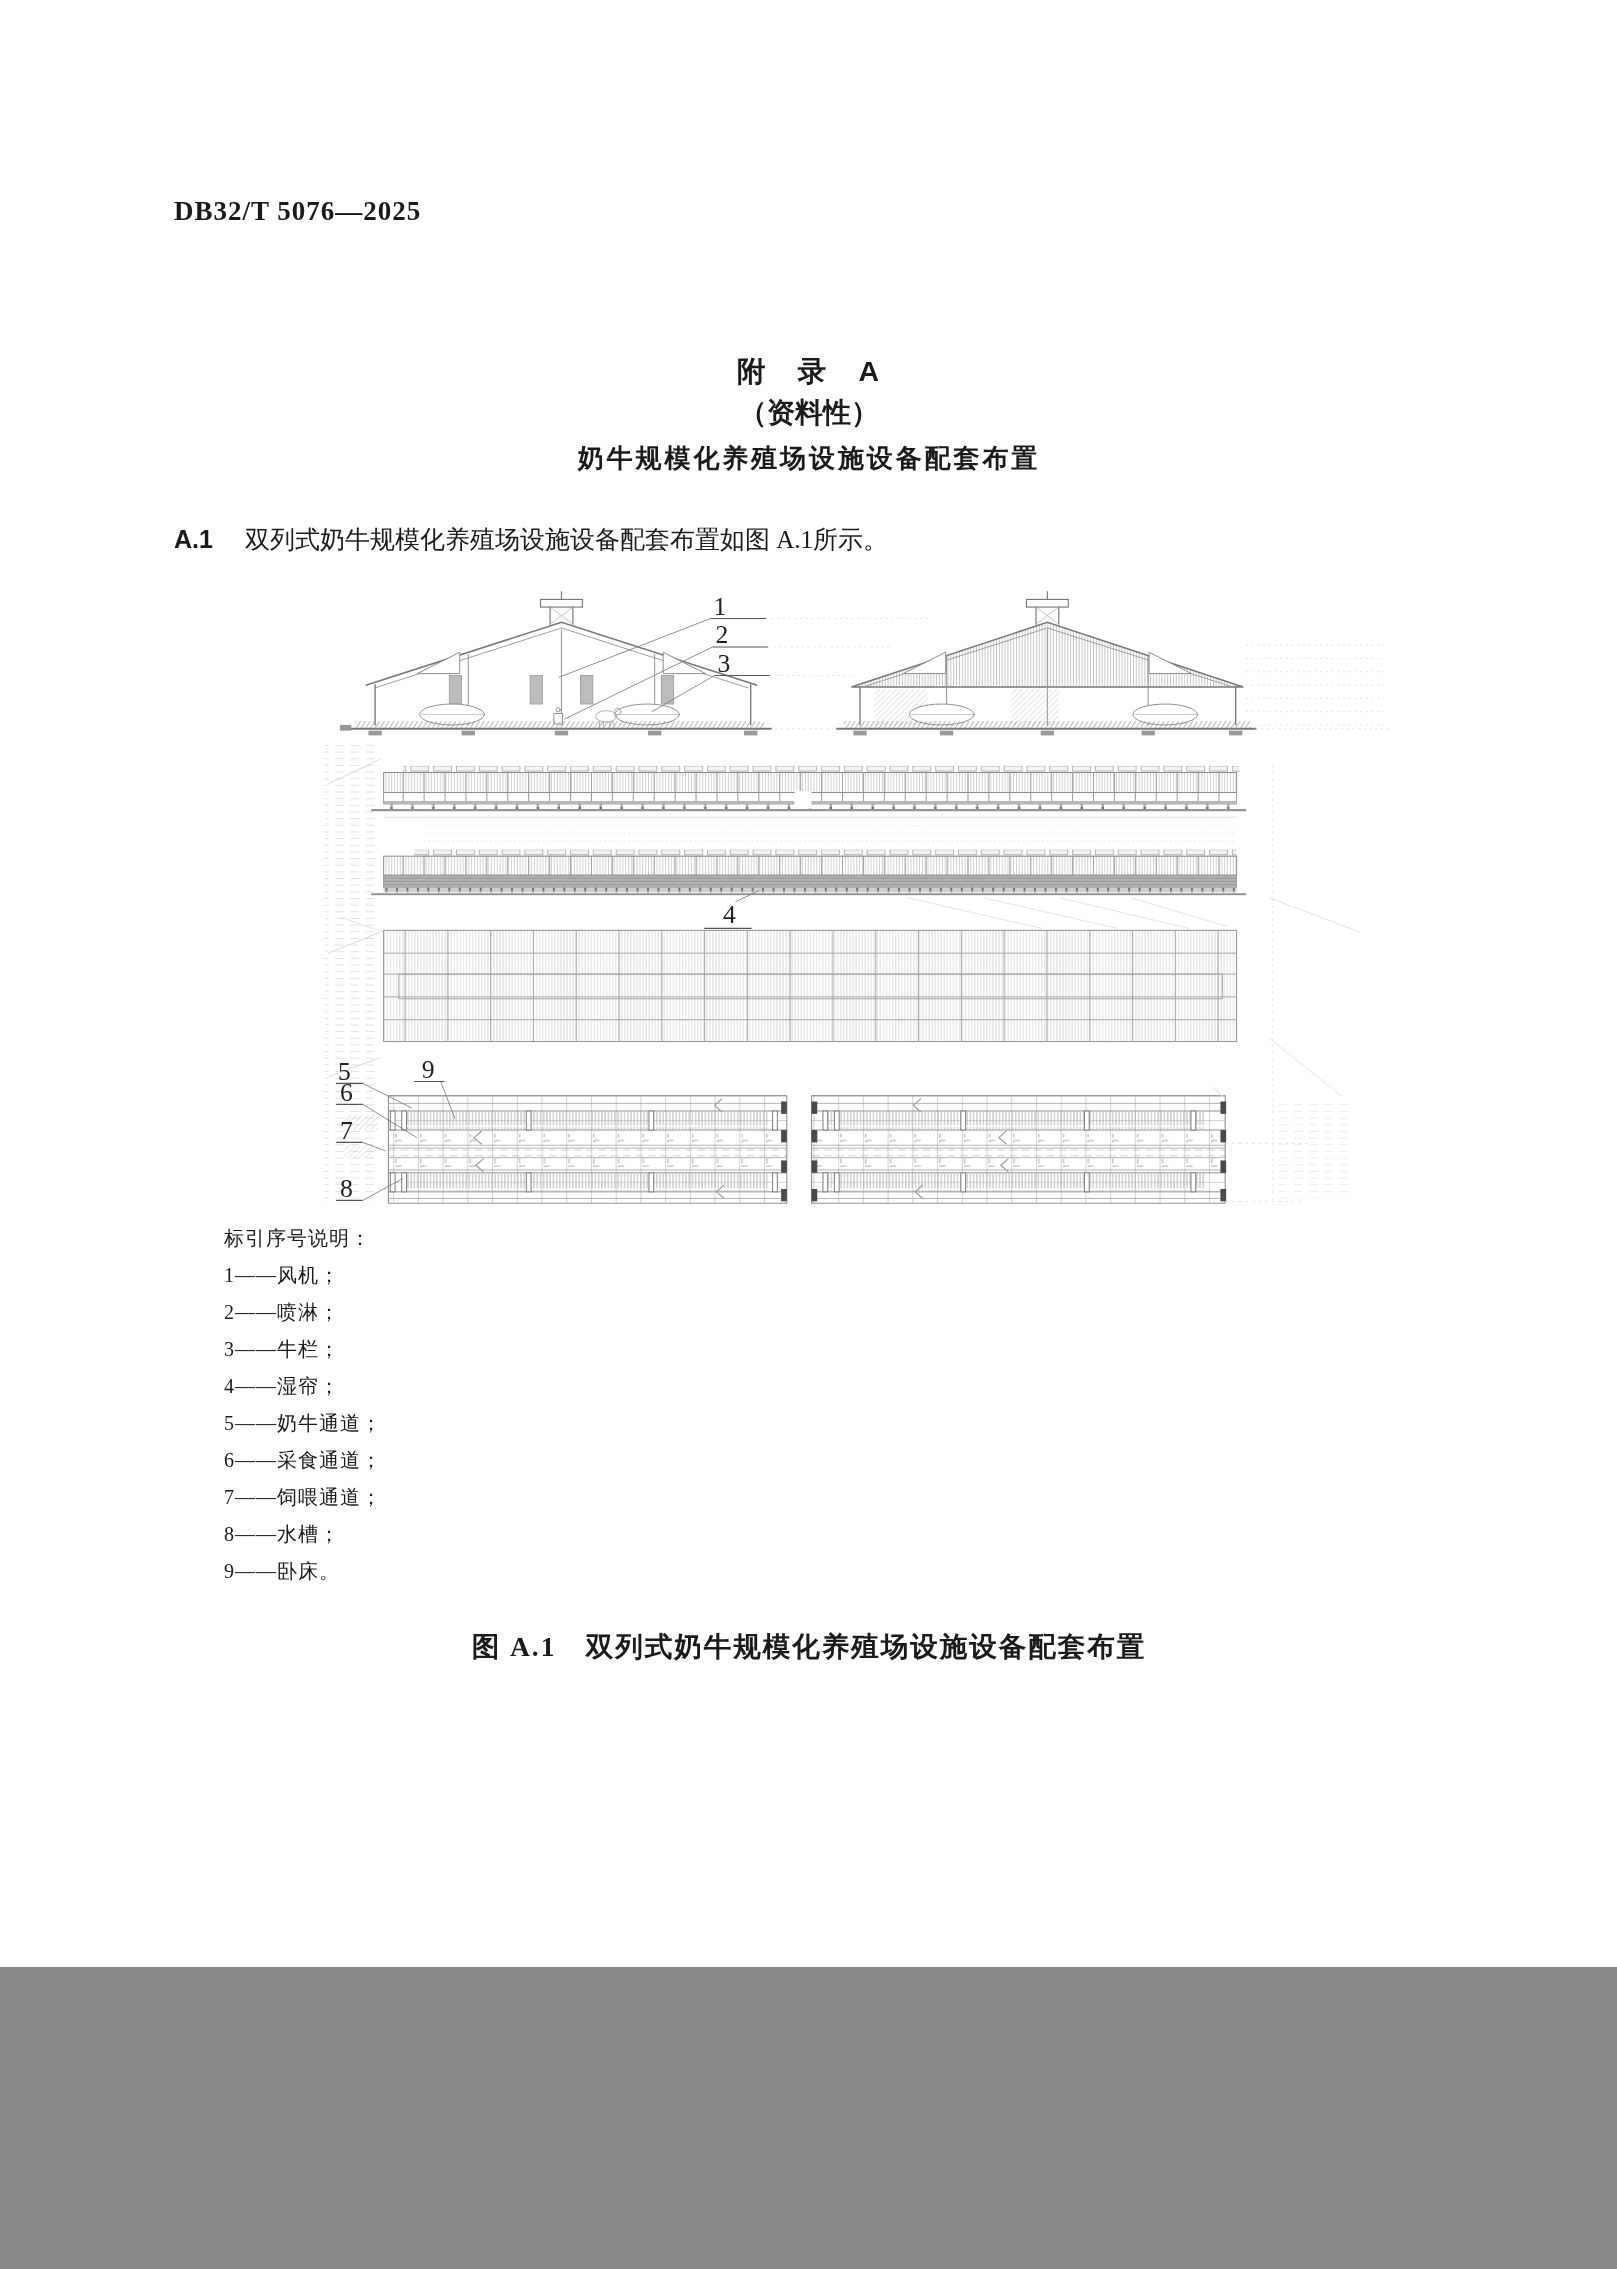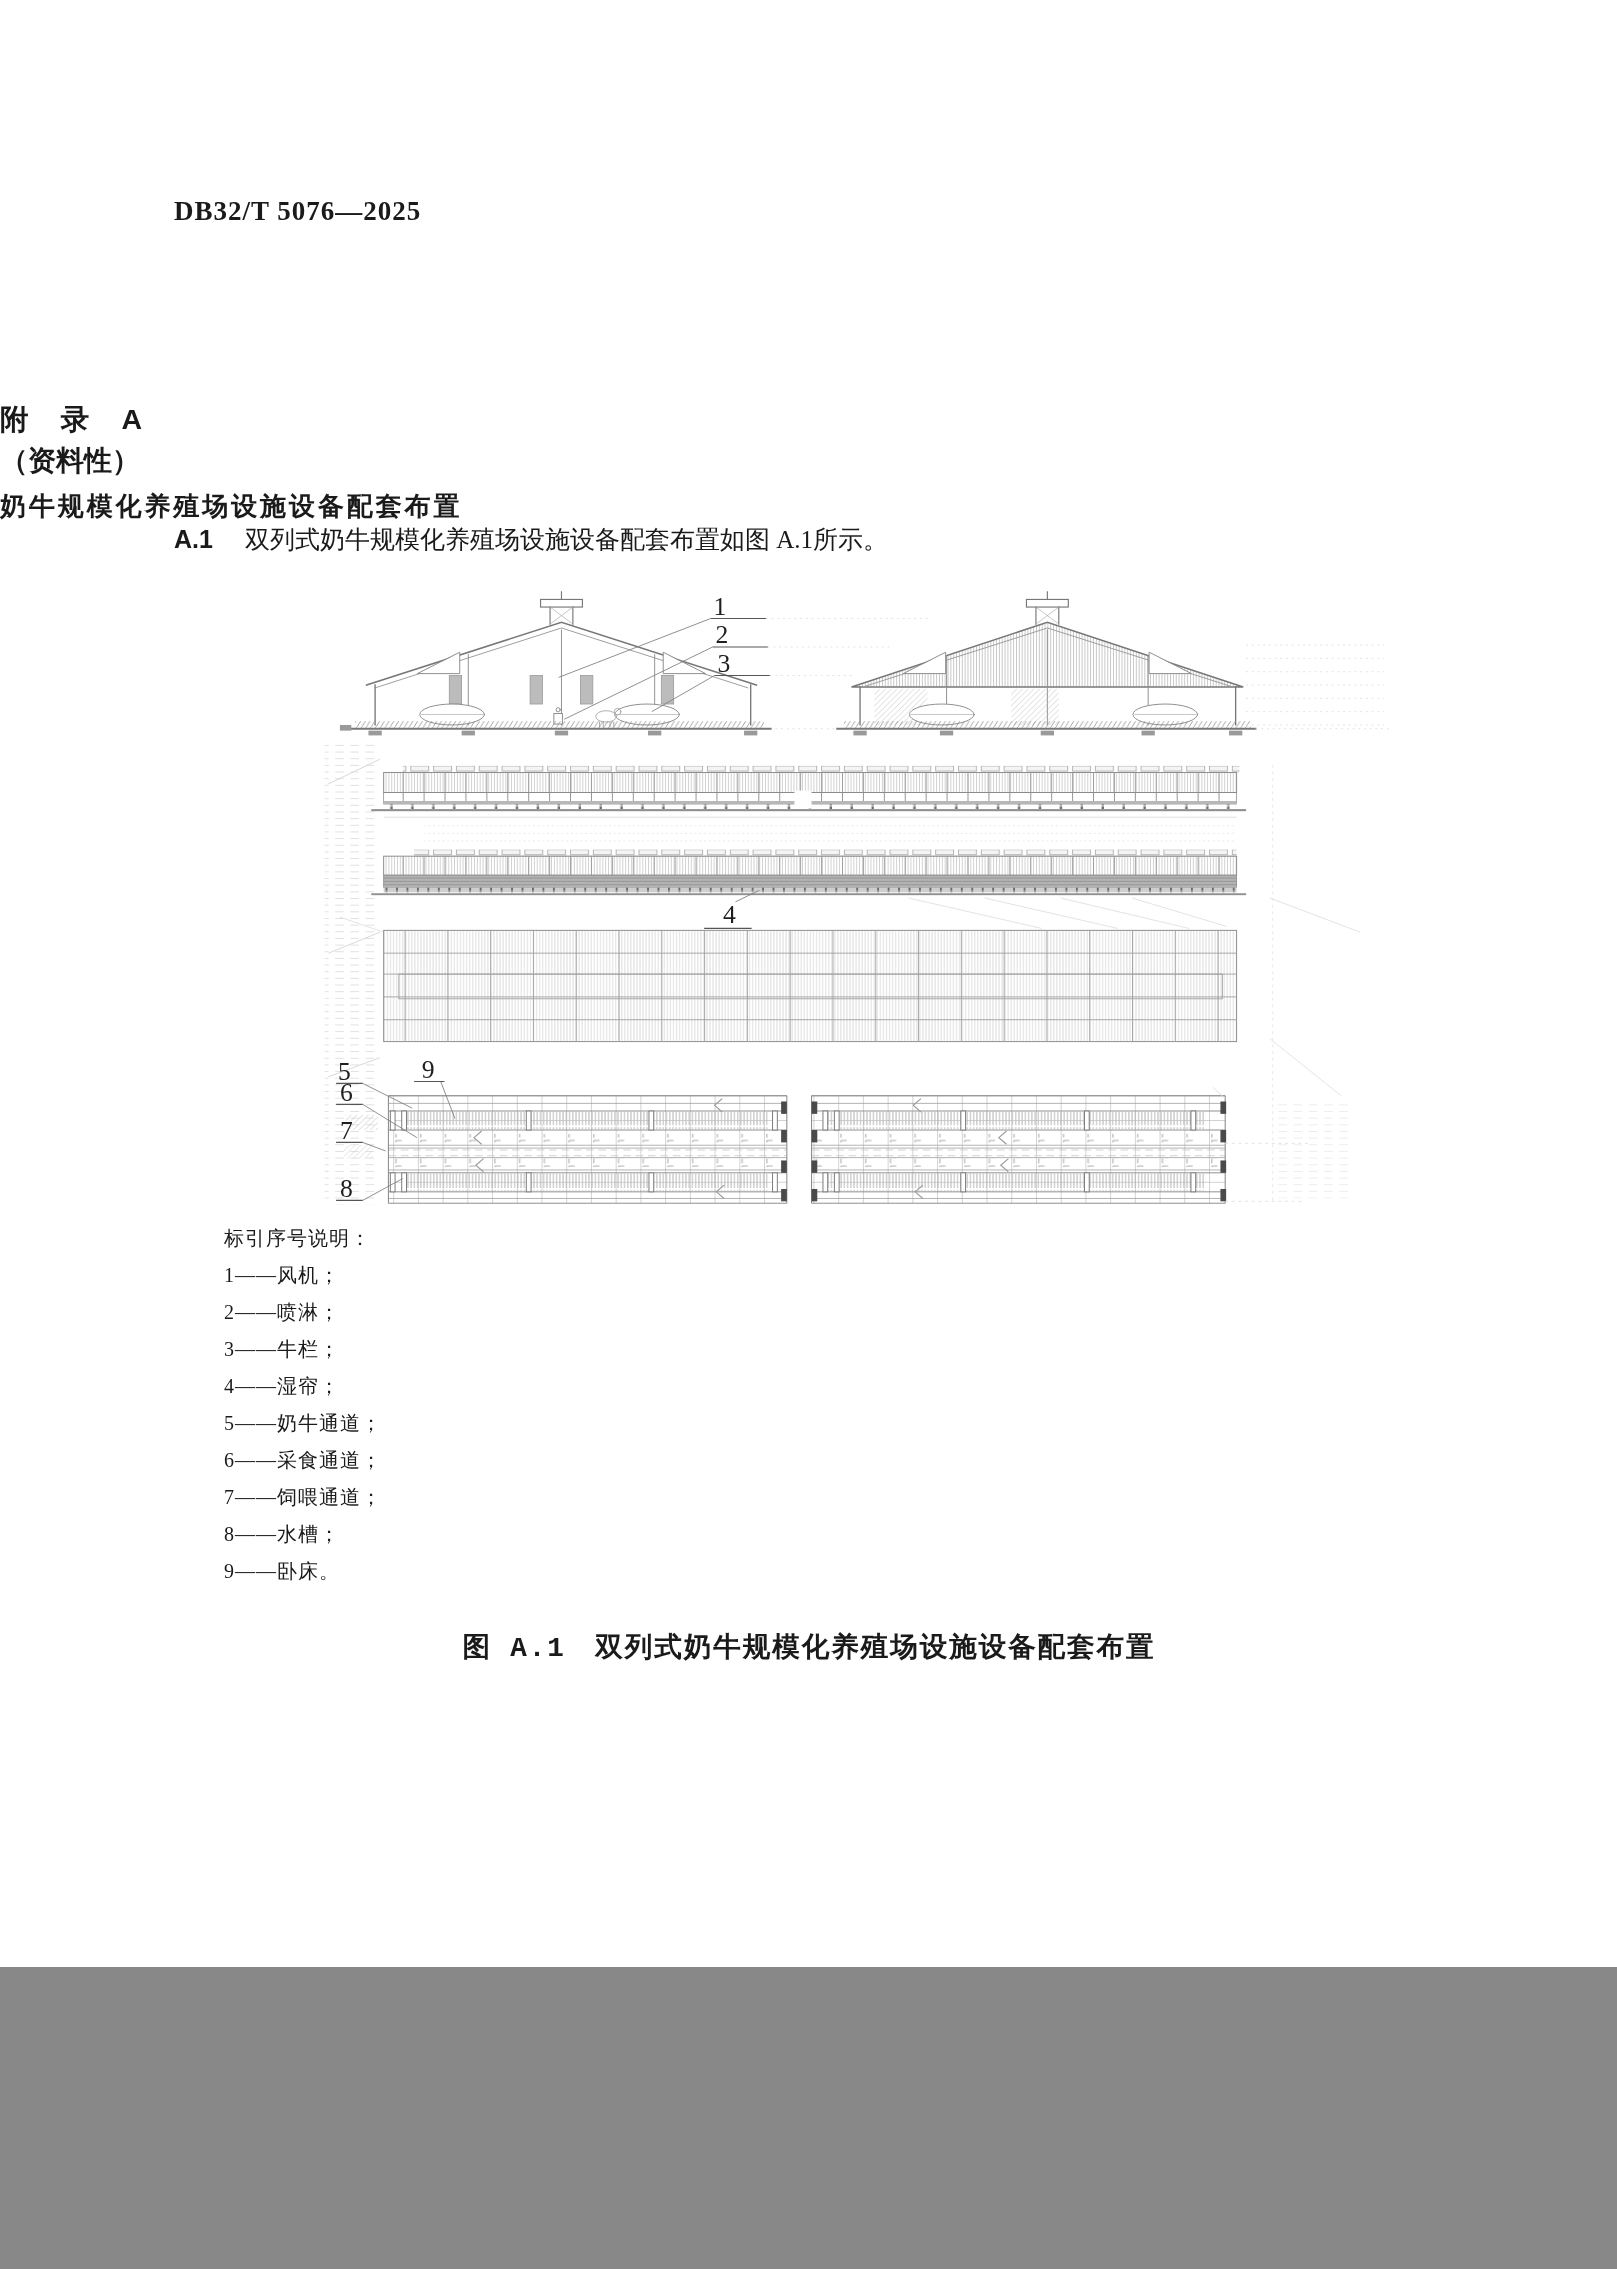--- a/index.html
+++ b/index.html
@@ -12,44 +12,43 @@
     color:#1a1a1a;
     overflow:hidden;
   }
   .abs{position:absolute;}
   .doc-code{
     left:174px;top:196px;
     font-size:27px;font-weight:bold;letter-spacing:1px;
     font-family:"Liberation Serif","DejaVu Serif",serif;
   }
   .appendix-block{
-    left:0;top:354px;width:1618px;text-align:left;
+    left:0;top:354px;width:1618px;text-align:center;
     font-family:"Liberation Sans","DejaVu Sans",sans-serif;
-    margin-top:48px;
   }
   .appendix-label{font-size:28.5px;font-weight:bold;line-height:34px;letter-spacing:1.9px;}
   .appendix-class{font-size:28px;font-weight:600;line-height:32px;margin-top:8.6px;}
   .appendix-title{font-size:26px;font-weight:bold;line-height:36px;margin-top:11.4px;letter-spacing:2.9px;}
   .section-para{
     left:174px;top:523px;width:1274px;
     font-size:25px;line-height:32px;
   }
   .sec-num{
     font-family:"Liberation Sans","DejaVu Sans",sans-serif;
     font-weight:bold;margin-right:32px;font-size:25px;
   }
   .figure-wrap{left:319px;top:582px;width:1084px;height:652px;}
   .legend{
     left:224px;top:1220px;
     font-size:20px;line-height:37px;
     letter-spacing:1px;
   }
   .caption{
     left:0;top:1628px;width:1618px;text-align:center;
-    font-family:Liberation Mono, monospace;
+    font-family:Liberation Serif, serif;
     font-size:27.6px;font-weight:bold;letter-spacing:1.9px;
   }
   .page-num{left:204px;top:2086px;font-size:24px;}
   svg text{
     font-family:"Liberation Serif","DejaVu Serif",serif;
     font-size:27px;fill:#1f1f1f;
   }
 </style>
 </head>
 <body>

